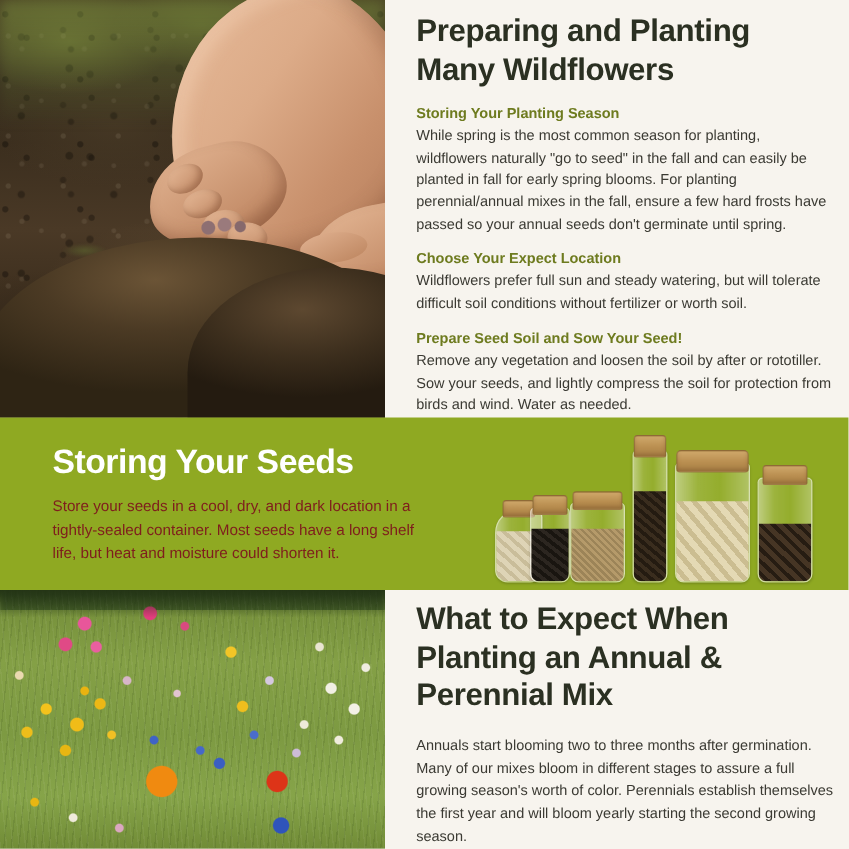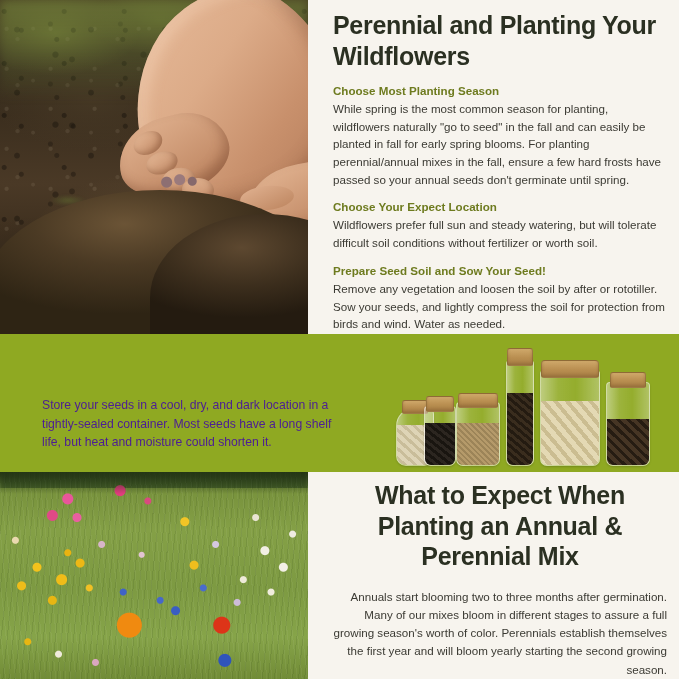--- a/index.html
+++ b/index.html
@@ -104,21 +104,21 @@
 
   
   #green-band{position:absolute;left:0;top:334px;width:679px;height:138px;background:#8FA922;}
   #storing-title{
     position:absolute;left:42px;top:355px;width:300px;
     color:#FFFFFF;font-size:27px;font-weight:700;letter-spacing:-.4px;
     font-family:"Liberation Sans","DejaVu Sans",sans-serif;margin:0;line-height:1.1;
   }
   #storing-body{
     position:absolute;left:42px;top:396px;width:290px;
-    color:#4c1d95;font-size:12.2px;line-height:1.52;margin:0;
+    color:#7f1d1d;font-size:12.2px;line-height:1.52;margin:0;
   }
   
   #seed-jars{position:absolute;left:388px;top:356px;width:284px;height:110px;}
   .jar{position:absolute;bottom:0;border-radius:4px 4px 7px 7px;
        background:linear-gradient(90deg,rgba(255,255,255,.42),rgba(255,255,255,.12) 30%,rgba(255,255,255,.05) 60%,rgba(255,255,255,.30));
        border:1px solid rgba(255,255,255,.42);box-shadow:0 1px 2px rgba(0,0,0,.18);overflow:hidden;}
   .jar .fill{position:absolute;left:0;right:0;bottom:0;}
   .cork{position:absolute;border-radius:3px 3px 2px 2px;
         background:linear-gradient(180deg,#cfa86a,#b98e50 55%,#a87f45);
         border:1px solid rgba(120,88,42,.55);box-shadow:inset 0 -2px 3px rgba(120,80,40,.35);}
@@ -204,23 +204,23 @@
   #sect1 h1{
     margin:0 0 12px 0;color:#2B3022;font-size:25px;line-height:1.22;
     font-weight:700;letter-spacing:-.3px;
   }
   .sub{margin:0 0 1px 0;color:#6E7B1F;font-size:11.6px;font-weight:700;line-height:1.4;}
   .para{margin:0 1px 11px 0;color:#3B3A33;font-size:11.6px;line-height:1.52;}
 
   #sect2{left:333px;top:480px;width:334px;}
   #sect2 h2{
     margin:0 0 16px 0;color:#2B3022;font-size:25px;line-height:1.22;
-    font-weight:700;letter-spacing:-.3px;text-align:center;
-  }
-  #sect2 .para{font-size:11.6px;line-height:1.58;margin:0;text-align:right;}
+    font-weight:700;letter-spacing:-.3px;
+  }
+  #sect2 .para{font-size:11.6px;line-height:1.58;margin:0;}
 </style>
 </head>
 <body>
 
 <div class="page">
 
   <div class="photo" id="soil-photo">
     <div class="bg"></div>
     <div class="speck"></div>
     <div class="blur-top"></div>
@@ -232,33 +232,34 @@
     <div class="fing f3"></div>
     <div class="fing f4"></div>
     <div class="seeds"></div>
     <div class="hand-b"></div>
     <div class="hand-b2"></div>
     <div class="mound"></div>
     <div class="mound2"></div>
   </div>
 
   <div class="txtcol" id="sect1">
-    <h1>Perennial and Planting Your Wildflowers</h1>
-
-    <p class="sub">Choose Most Planting Season</p>
+    <h1>Preparing and Planting Many Wildflowers</h1>
+
+    <p class="sub">Storing Your Planting Season</p>
     <p class="para">While spring is the most common season for planting, wildflowers naturally "go to seed" in the fall and can easily be planted in fall for early spring blooms. For planting perennial/annual mixes in the fall, ensure a few hard frosts have passed so your annual seeds don't germinate until spring.</p>
 
     <p class="sub">Choose Your Expect Location</p>
     <p class="para">Wildflowers prefer full sun and steady watering, but will tolerate difficult soil conditions without fertilizer or worth soil.</p>
 
     <p class="sub">Prepare Seed Soil and Sow Your Seed!</p>
     <p class="para">Remove any vegetation and loosen the soil by after or rototiller. Sow your seeds, and lightly compress the soil for protection from birds and wind. Water as needed.</p>
   </div>
 
   <div id="green-band"></div>
+  <h2 id="storing-title">Storing Your Seeds</h2>
   <p id="storing-body">Store your seeds in a cool, dry, and dark location in a tightly-sealed container. Most seeds have a long shelf life, but heat and moisture could shorten it.</p>
 
   <div id="seed-jars">
     <div class="jar" id="jar1">
         <div class="fill"></div>
       </div>
     <div class="cork" id="cork1"></div>
 
     <div class="jar" id="jar2">
         <div class="fill"></div>

